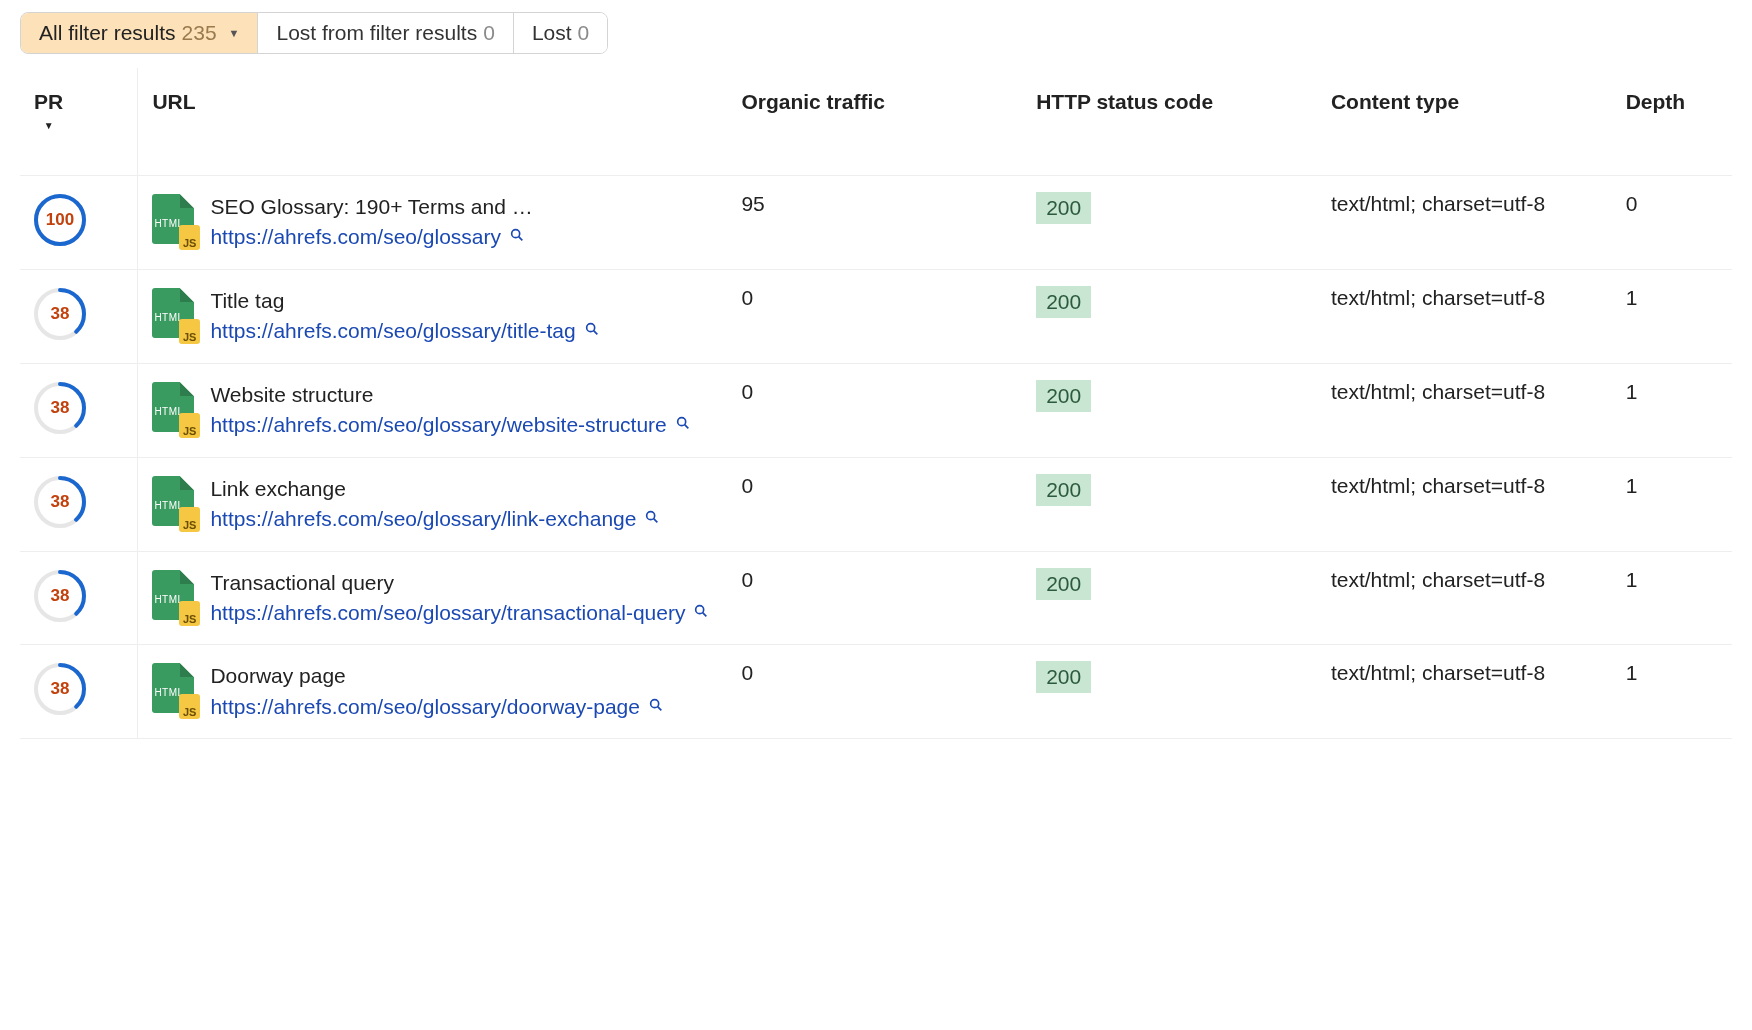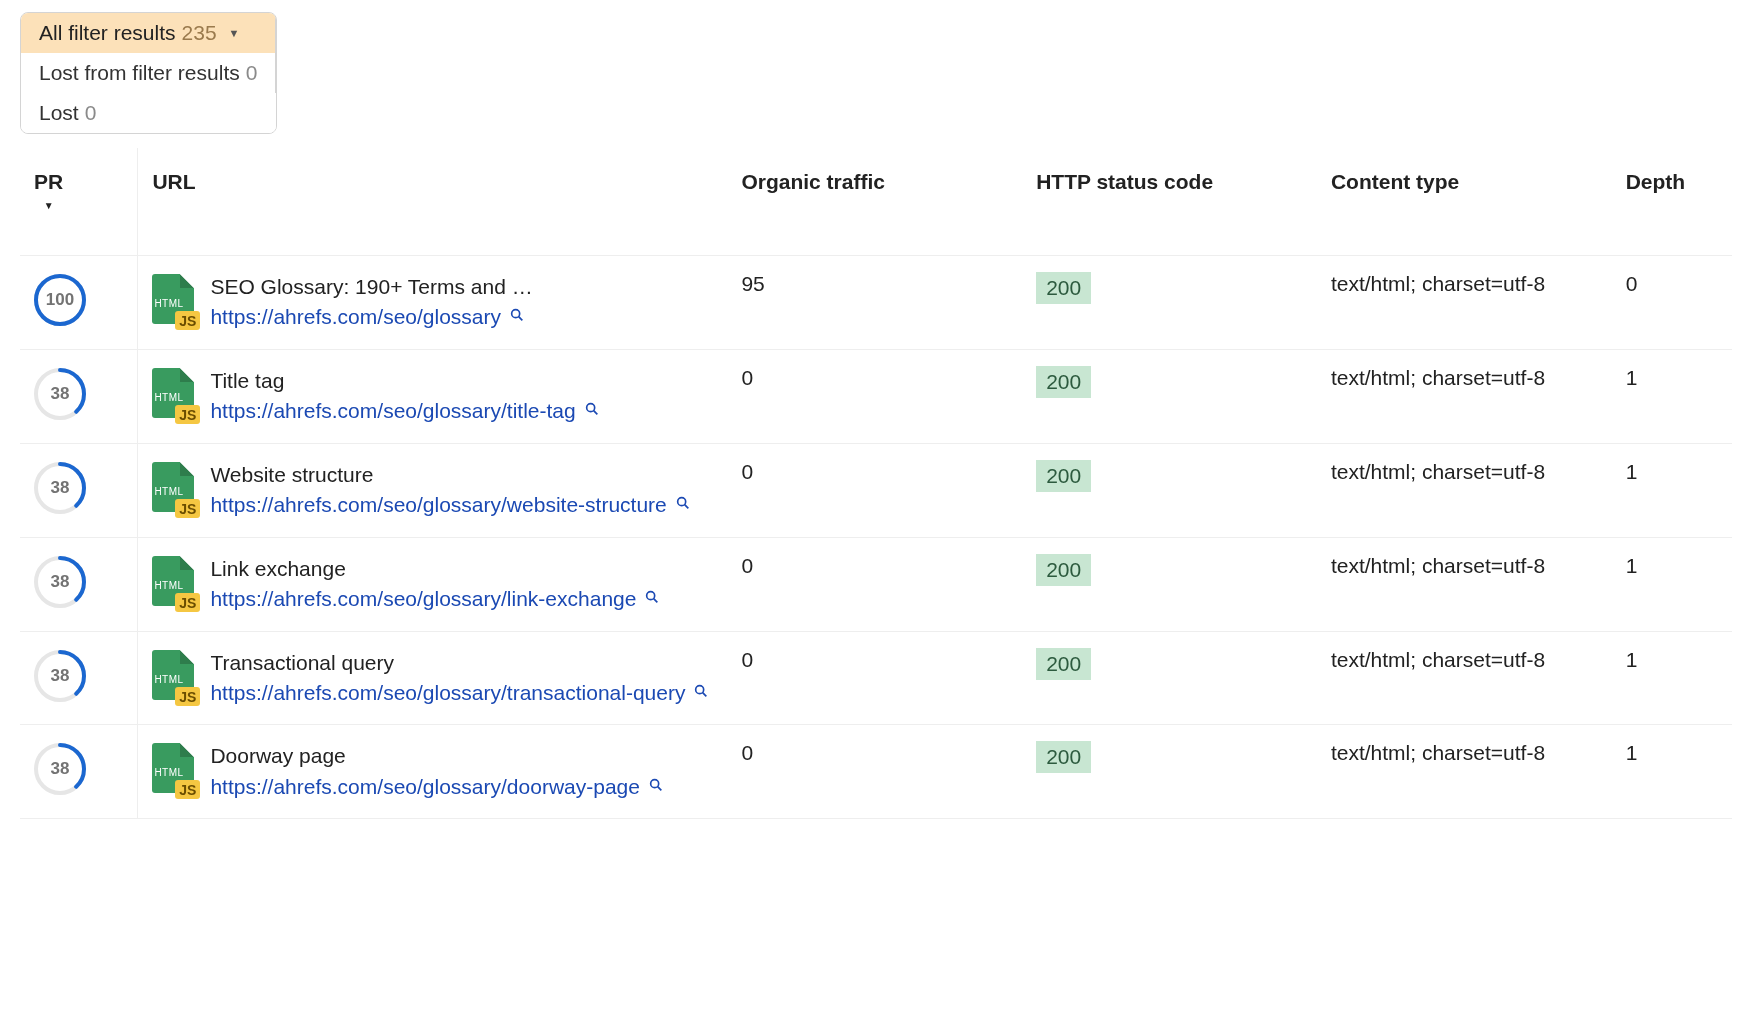--- a/index.html
+++ b/index.html
@@ -11,21 +11,20 @@
     padding: 12px 20px 40px 20px;
   }
 
   
   .tabs {
     display: inline-flex;
     border: 1px solid #d4d4d4;
     border-radius: 8px;
     overflow: hidden;
     margin-bottom: 14px;
-    flex-direction: column;
   }
   .tab {
     padding: 8px 18px;
     font-size: 21px;
     color: #333;
     display: flex;
     align-items: center;
     gap: 6px;
     border-right: 1px solid #d4d4d4;
     cursor: pointer;
@@ -92,21 +91,21 @@
     margin-top: 2px;
   }
   .pr-ring svg { position: absolute; inset: 0; transform: rotate(-90deg); }
   .pr-ring .bg { stroke: #e6e6e6; }
   .pr-ring .fg { stroke: #1b67d0; }
   .pr-ring circle { fill: none; stroke-width: 4; }
   .pr-val {
     position: relative;
     font-weight: 700;
     font-size: 17px;
-    color: #737373;
+    color: #c2410c;
   }
 
   
   .url-cell { display: flex; gap: 16px; align-items: flex-start; }
   .file-icon {
     width: 42px; height: 50px;
     position: relative;
     flex: 0 0 42px;
     margin-top: 2px;
   }
@@ -137,23 +136,23 @@
     font-size: 10px;
     font-weight: 400;
     color: #fff;
     letter-spacing: 0.5px;
   }
   .file-icon .js-badge {
     position: absolute;
     right: -6px; bottom: -6px;
     background: #f5c742;
     color: #6a4d00;
-    font-size: 14px;
+    font-size: 11px;
     font-weight: 700;
-    padding: 2px 4px 1px 4px;
+    padding: 12px 4px 1px 4px;
     border-radius: 3px;
   }
   .url-text { flex: 1; min-width: 0; line-height: 1.45; }
   .url-title { color: #222; font-size: 21px; white-space: nowrap; overflow: hidden; text-overflow: ellipsis; max-width: 380px; }
   .url-link {
     color: #1b49b3;
     word-break: break-all;
     cursor: pointer;
   }
   .url-link .mag {

